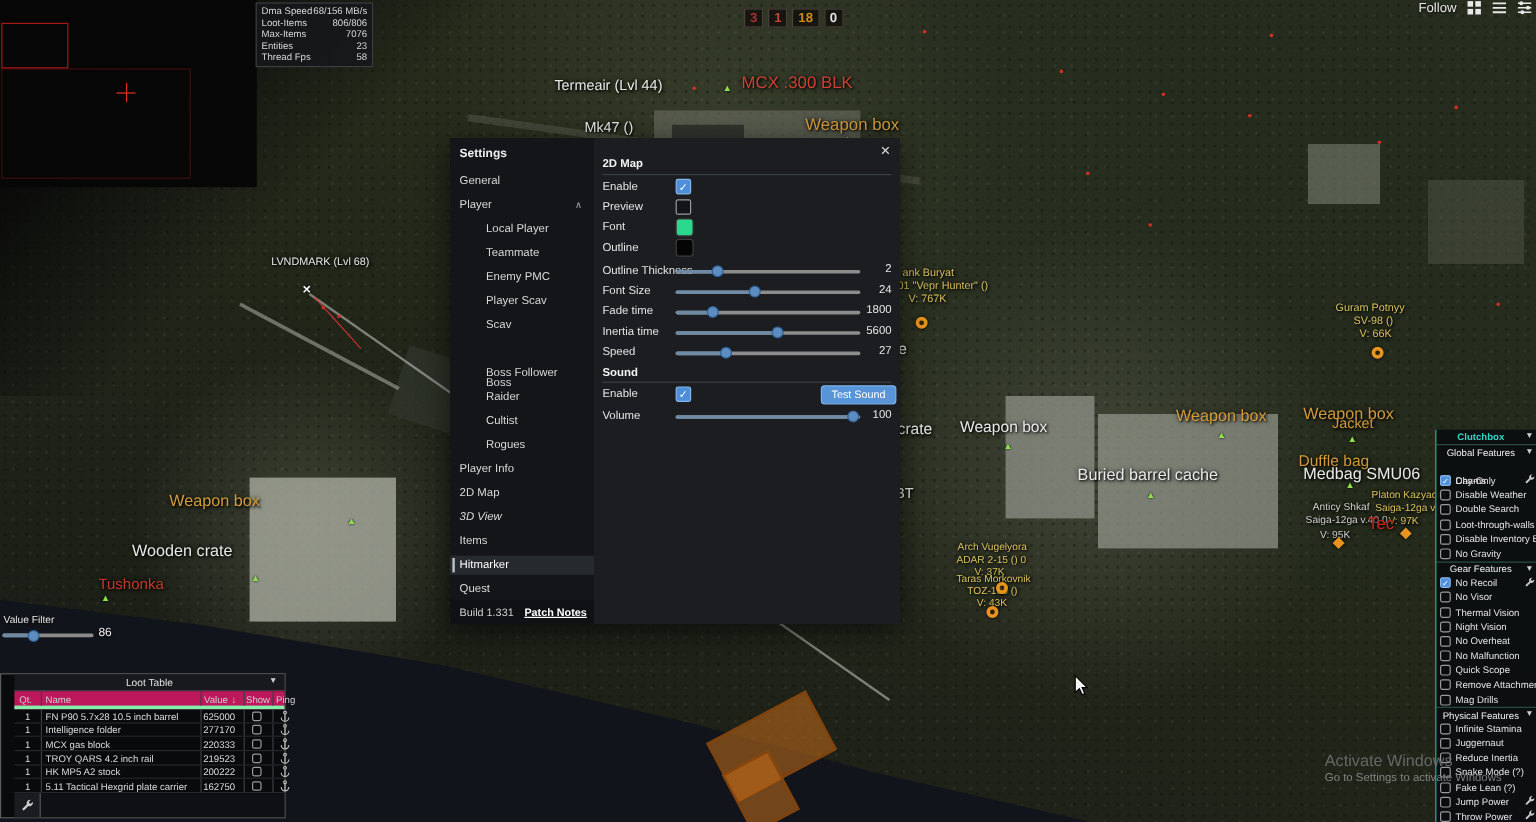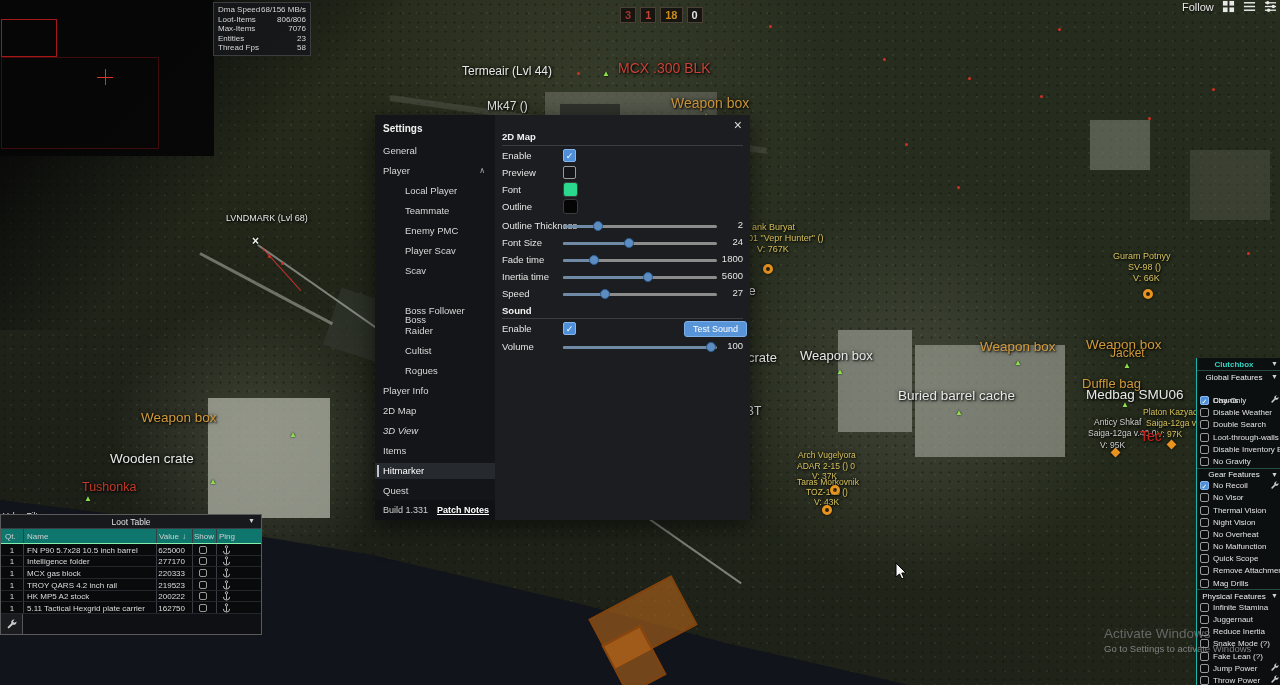--- a/index.html
+++ b/index.html
@@ -76,25 +76,25 @@
   .sval { position:absolute; right:7px; top:1px; width:40px; text-align:right; font-size:9.5px; color:#e4e4e4; }
   #testSoundBtn { position:absolute; right:3px; top:0px; padding:2px 8px; font-size:9px; color:#ffffff;
     background:#5794d8; border:1px solid #7db0e8; border-radius:3px; }
 
   
   #valueFilter { left:0; top:511px; width:100px; }
   #vfLabel { position:absolute; left:3px; top:0; font-size:8.5px; color:#e8e8e8; text-shadow:0 1px 2px #000; }
   #vfVal { position:absolute; left:82px; top:11px; font-size:10px; color:#f0f0f0; text-shadow:0 1px 2px #000; }
 
   
-  #lootWrap { left:0; top:514px; width:262px; background:rgba(8,10,12,0.93); border:1px solid #5a5a5a; }
+  #lootWrap { left:0; top:561px; width:238px; background:rgba(8,10,12,0.93); border:1px solid #5a5a5a;padding-left:11px; }
   #lootTitleBar { position:relative; height:14px; background:#17191d; border-bottom:1px solid #3a3e44; }
   #lootTitle { position:absolute; width:100%; text-align:center; top:2px; font-size:8.5px; color:#e0e0e0; }
   #lootCollapse { position:absolute; right:6px; top:2px; font-size:7px; color:#cfcfcf; }
-  #lootHead { position:relative; height:15px; background:#0f766e; border-bottom:1px solid #86efac;
+  #lootHead { position:relative; height:15px; background:#be185d; border-bottom:3px solid #86efac;
     font-size:8px; color:#cfcfcf; }
   .colsep { position:absolute; top:0; bottom:0; width:1px; background:#3a3e44; }
   #lootRows { position:relative; }
   .lrow { position:relative; height:11.7px; font-size:8px; color:#dcdcdc; border-bottom:1px solid #23262b; }
   .lrow .qty { position:absolute; left:0; width:22px; text-align:center; top:1.5px; }
   .lrow .nm  { position:absolute; left:26px; top:1.5px; white-space:nowrap; }
   .lrow .val { position:absolute; left:118px; width:66px; text-align:right; top:1.5px; }
   .lrow .showcb { position:absolute; left:198px; top:1.5px; width:8px; height:8px; }
   .lrow .ping { position:absolute; left:221px; top:0.5px; }
   #lootFooter { position:relative; height:20px; background:#0e1013; display:flex; }

